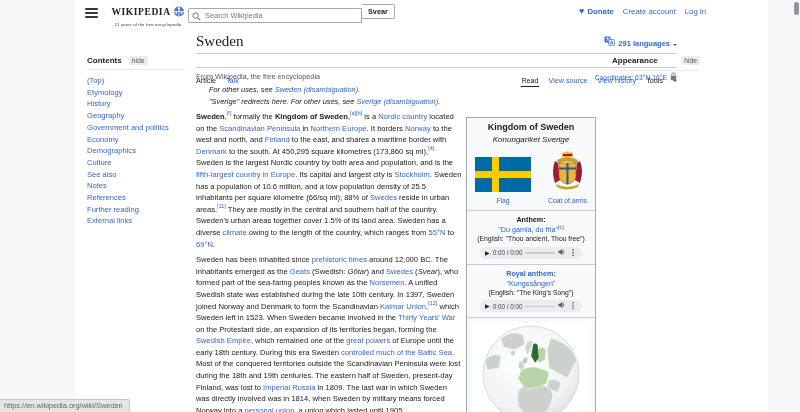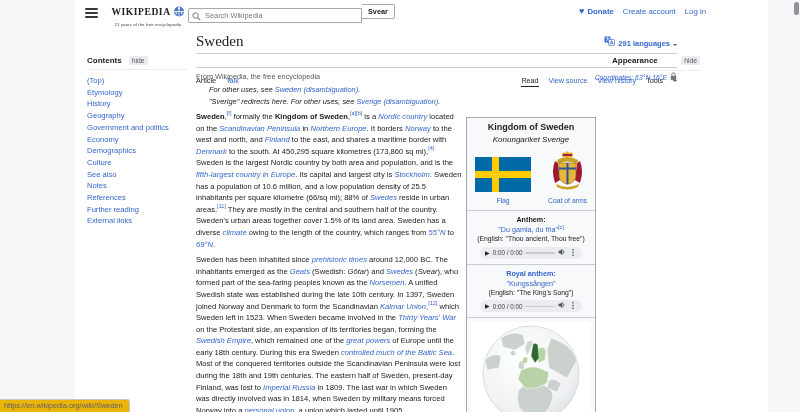--- a/index.html
+++ b/index.html
@@ -2,21 +2,21 @@
 <html><head>
 <meta charset="utf-8">
 <style>
   * { box-sizing: border-box; }
   html,body { margin:0; padding:0; }
   body {
     width:800px; height:412px; position:relative; overflow:hidden;
     background:#f6f7f8; font-family:"Liberation Sans",sans-serif; color:#202122;
   }
   .content { position:absolute; left:75px; top:0; width:693px; height:412px; background:#fff; }
-  .lk { color:#3366cc; cursor:pointer; text-decoration:none;font-style:italic; }
+  .lk { color:#3366cc; cursor:pointer; text-decoration:none; }
   .bold { font-weight:bold; }
   .ital { font-style:italic; }
   sup.ref { font-size:5.5px; line-height:0; color:#3366cc; vertical-align:super; }
 
   
   .hamburger { position:absolute; left:10px; top:8px; width:13px; height:10px; display:flex; flex-direction:column; justify-content:space-between; cursor:pointer; }
   .hamburger div { height:1.6px; background:#34383c; border-radius:1px; }
   .logo { position:absolute; left:31px; top:3px; width:84px; text-align:center; cursor:pointer; }
   .logo .wordrow { display:flex; align-items:center; justify-content:center; gap:2px; }
   .logo .wordmark { font-family:"Liberation Serif",serif; font-size:9.5px; font-weight:bold; letter-spacing:0.6px; }
@@ -77,21 +77,21 @@
   .ib-eng { font-size:6.8px; margin-top:1px; }
   .player { margin:3px auto 1px; width:102px; height:12px; background:#eaecf0; border-radius:6px; display:flex; align-items:center; gap:3px; padding:0 5px; color:#404244; }
   .play-tri { font-size:6px; line-height:1; cursor:pointer; color:#202122; }
   .ptime { font-size:6.3px; white-space:nowrap; }
   .seek { flex:1; height:1.6px; background:#c8ccd1; border-radius:1px; cursor:pointer; }
   .kebab { font-size:8px; line-height:1; cursor:pointer; color:#404244; font-weight:bold; }
   .globe-wrap { width:120px; height:104px; background:#fff; margin:4px auto 3px; display:flex; align-items:center; justify-content:center; }
 
   
   .scroll-thumb { position:absolute; right:1px; top:2px; width:5px; height:13px; background:#90939a; border-radius:2.5px; }
-  .status-bar { position:absolute; left:0; bottom:0; background:#eab308; border:1px solid #c6c6c6; border-left:0; border-bottom:0; border-radius:0 3px 0 0; font-size:7.4px; color:#5f6368; padding:1px 6px 2px 4px; }
+  .status-bar { position:absolute; left:0; bottom:0; background:#e5e5e5; border:1px solid #c6c6c6; border-left:0; border-bottom:0; border-radius:0 3px 0 0; font-size:7.4px; color:#5f6368; padding:1px 6px 2px 4px; }
 </style>
 </head>
 <body>
 
 <div class="content">
 
   <div class="hamburger">
       <div></div>
       <div></div>
       <div></div>

